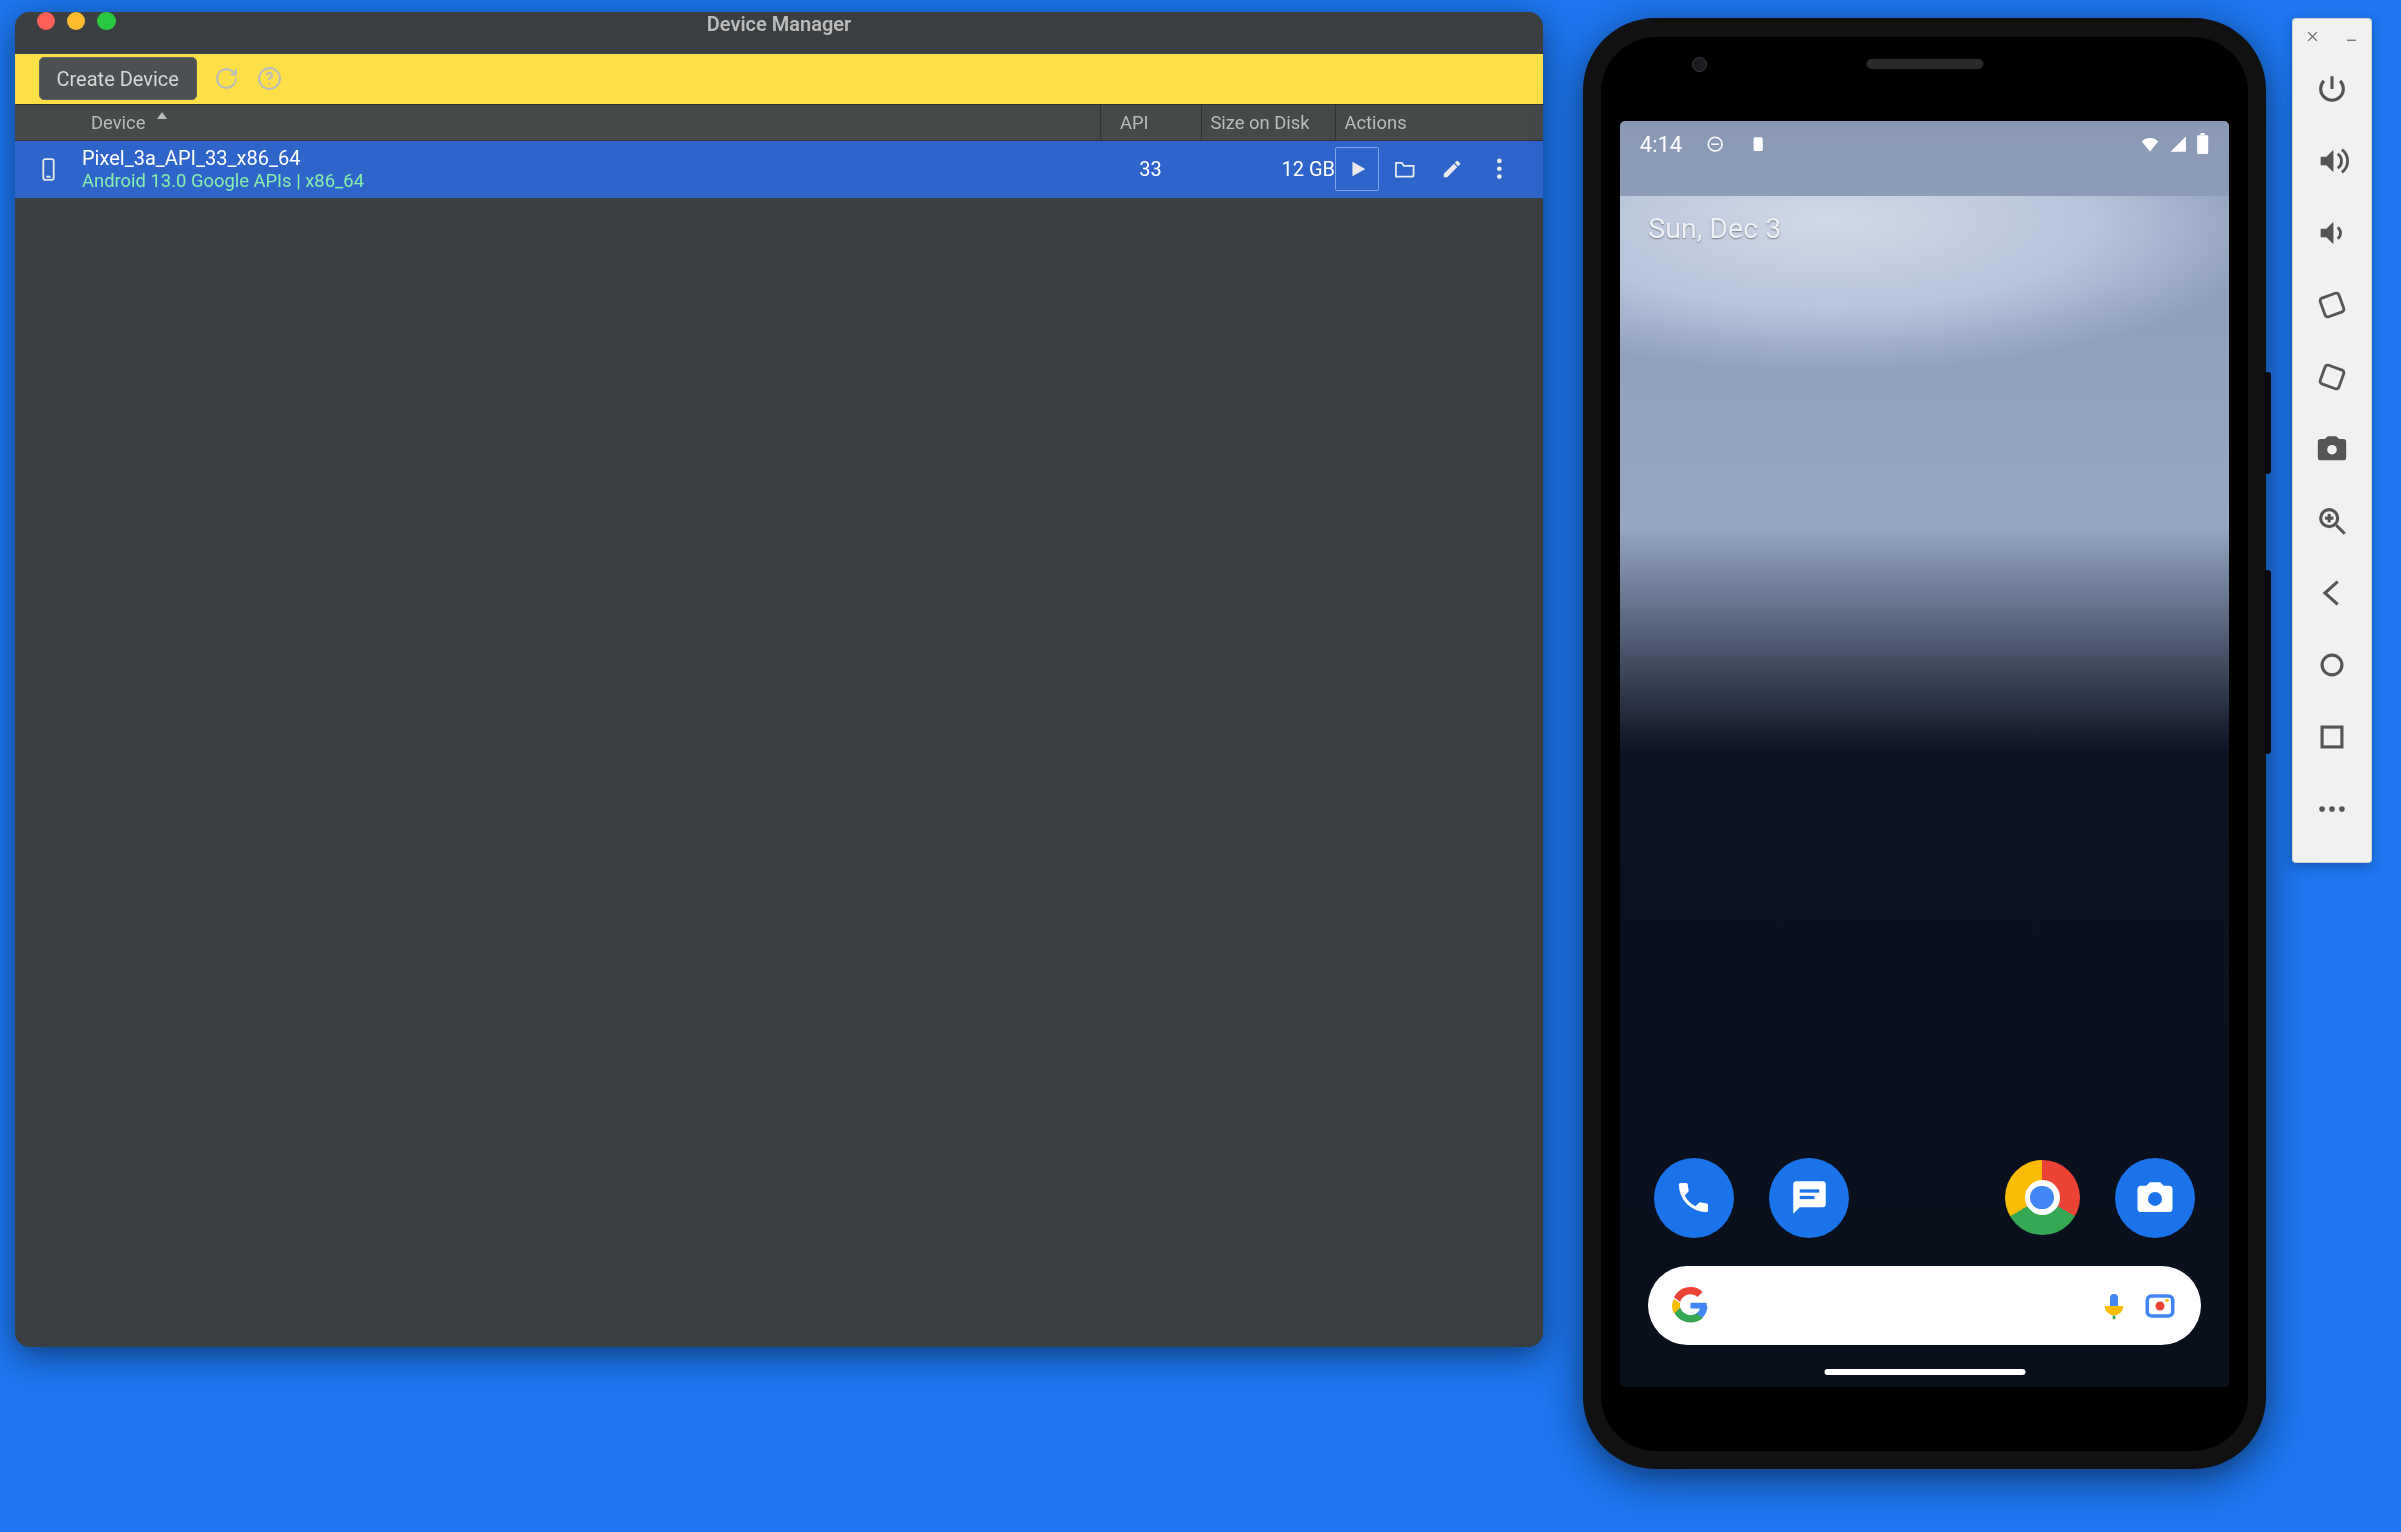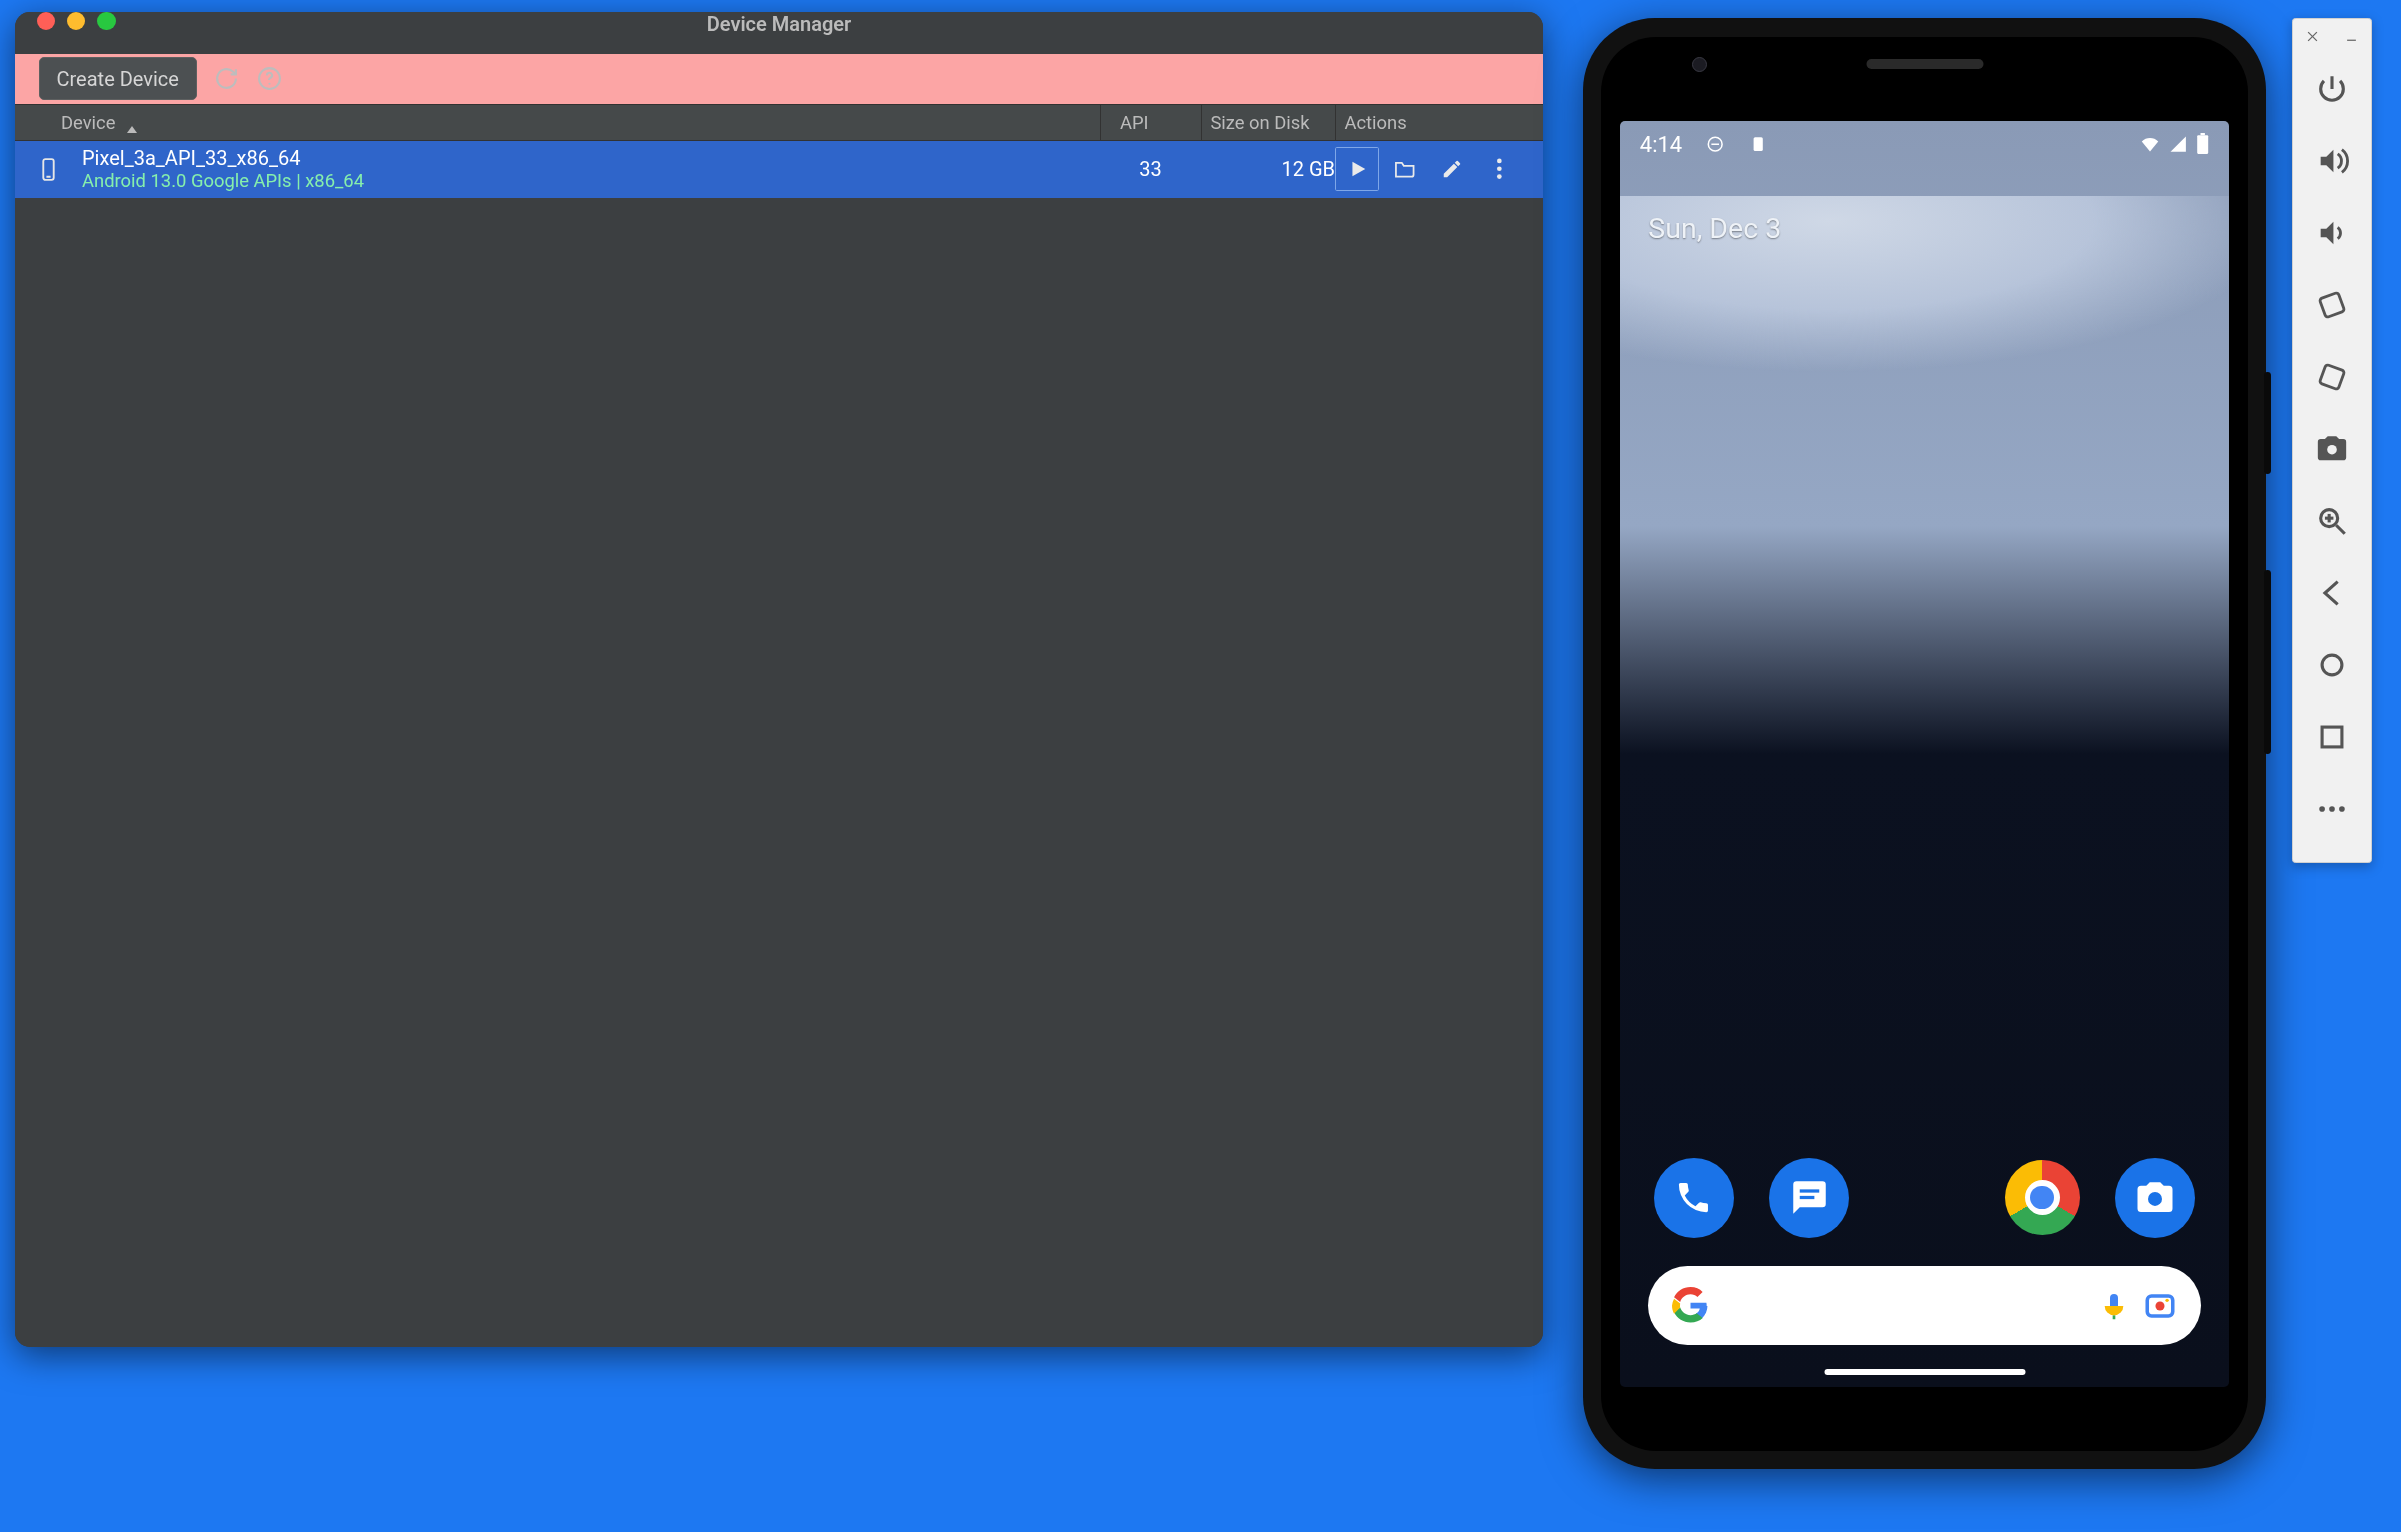--- a/index.html
+++ b/index.html
@@ -41,21 +41,21 @@
   color: #bbbbbb;
   font-size: 20px;
   font-weight: 600;
 }
 .dm-toolbar {
   height: 50px;
   display: flex;
   align-items: center;
   padding: 0 23.5px;
   gap: 15px;
-  background: #fca5a5;
+  background: #fde047;
 }
 .btn-create {
   background: #4c5052;
   color: #d6d6d6;
   border: 0.8px solid #5e6060;
   border-radius: 5px;
   padding: 8.4px 17px;
   font-size: 20px;
   cursor: pointer;
 }
@@ -66,21 +66,21 @@
 .dm-header {
   display: flex;
   align-items: center;
   height: 37px;
   background: #45494a;
   border-top: 0.8px solid #323232;
   border-bottom: 0.8px solid #323232;
   color: #bbbbbb;
   font-size: 18.4px;
 }
-.col-device { flex: 1; padding-left: 46px; display: flex; align-items: flex-end; gap: 6.7px;}
+.col-device { flex: 1; padding-left: 76px; display: flex; align-items: flex-start; gap: 6.7px;}
 .col-api { width: 101px; text-align: left; padding-left: 19px; border-left:0.8px solid #323232; height:100%; display:flex; align-items:center;}
 .col-size { width: 134px; text-align: left; padding-left: 8.4px; border-left:0.8px solid #323232; height:100%; display:flex; align-items:center;}
 .col-actions { width: 208px; text-align: right; padding-left: 8.4px; border-left:0.8px solid #323232; height:100%; display:flex; align-items:center;}
 .sort-caret { width:0;height:0;border-left:5.9px solid transparent;border-right:5.9px solid transparent;border-bottom:7.5px solid #bbbbbb; margin-left:5px;}
 .dm-row {
   display: flex;
   align-items: center;
   height: 57px;
   background: #2f65ca;
   color: #fff;

